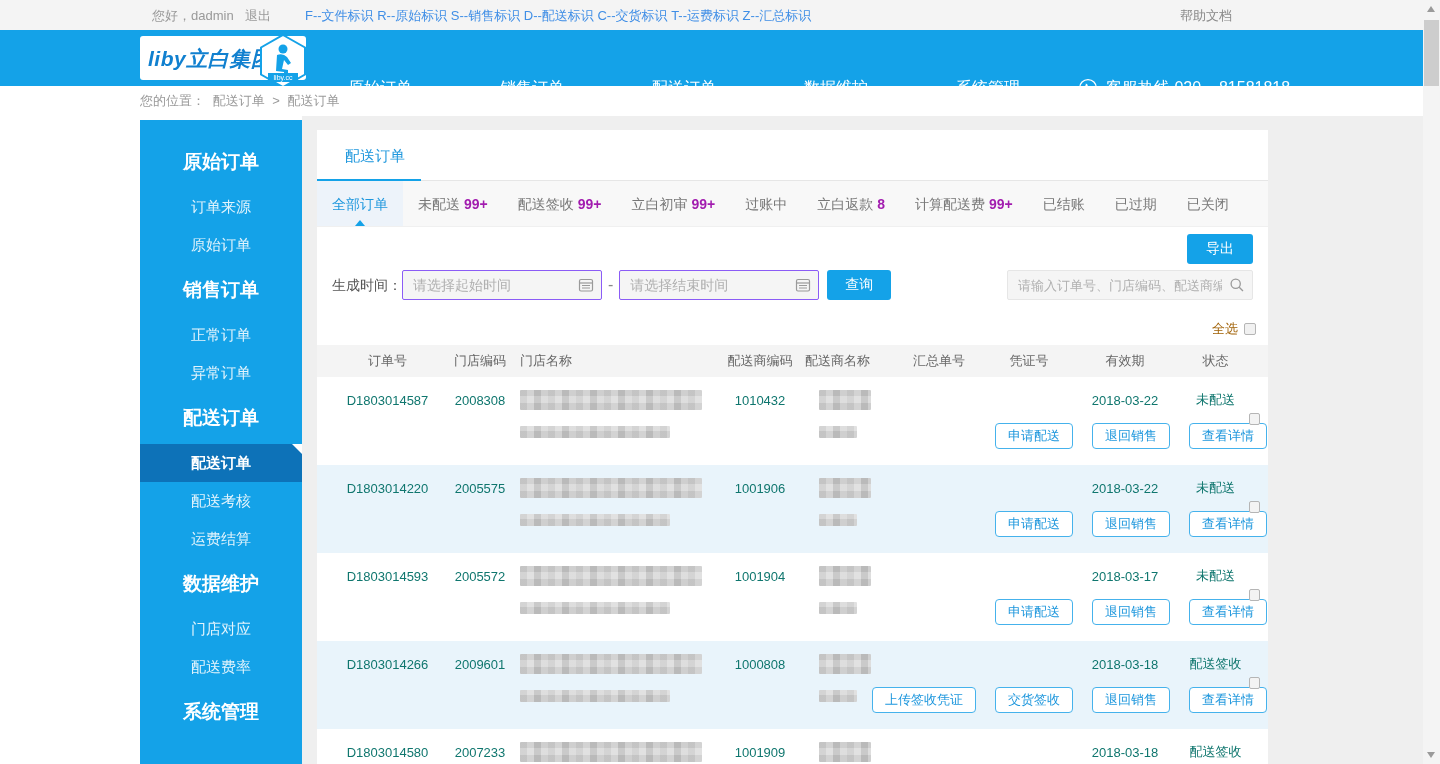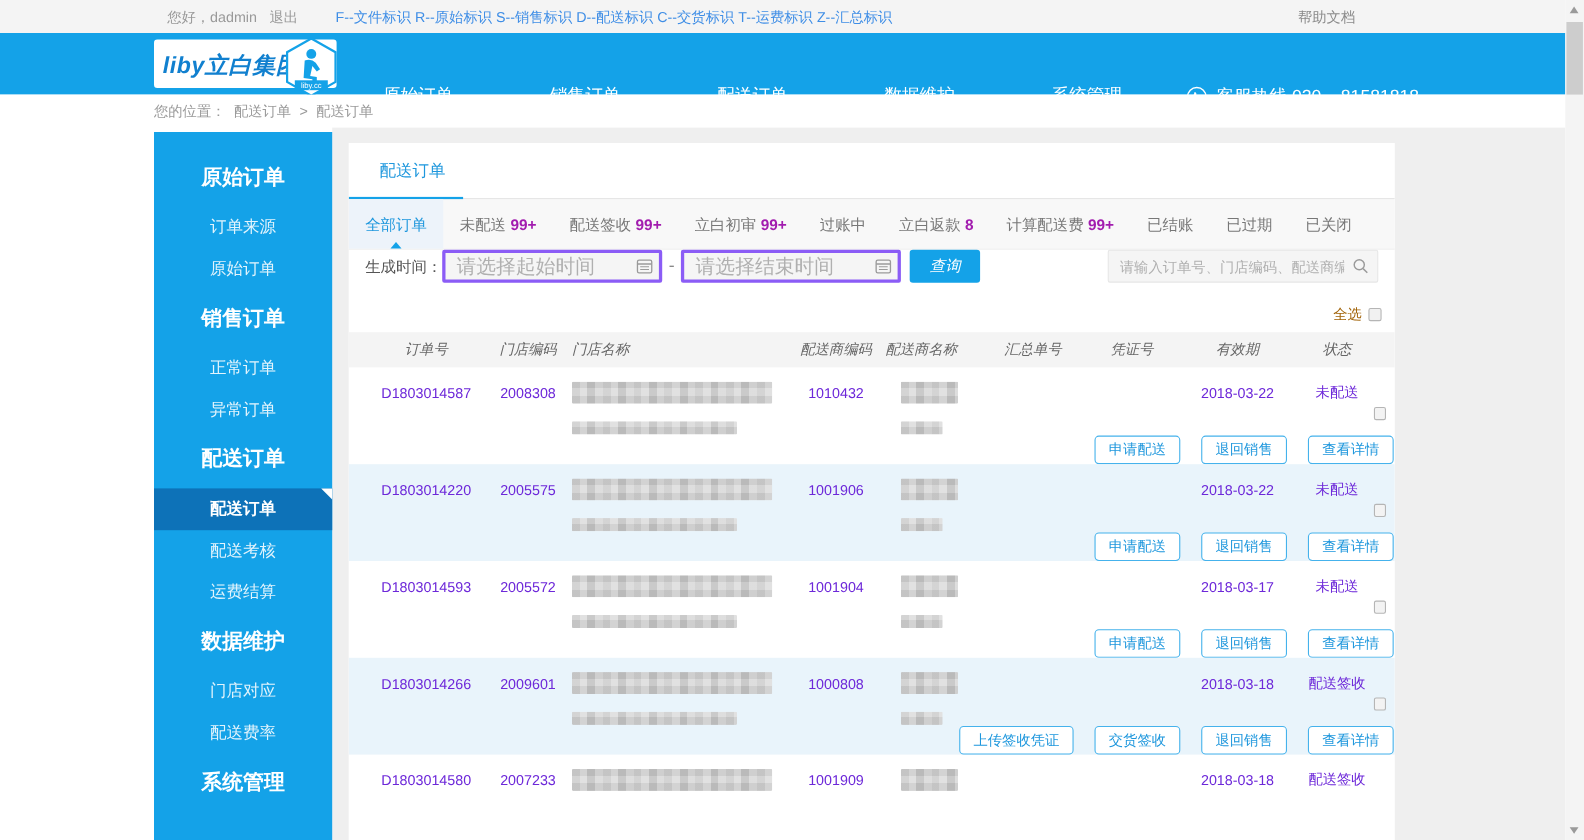--- a/index.html
+++ b/index.html
@@ -62,46 +62,46 @@
     border-left:5px solid transparent; border-right:5px solid transparent; border-bottom:6px solid #14a2e8; }
 
   .toolbar-row { position:relative; height:43px; }
   .btn-solid { background:#14a2e8; color:#fff; border:none; border-radius:3px; font-size:14px;
     cursor:pointer; font-family:inherit; }
   .export-btn { position:absolute; right:15px; top:7px; width:66px; height:30px; }
 
   .filter-row { position:relative; height:42px; padding-left:15px; display:flex; align-items:flex-start; }
   .filter-label { font-size:14px; color:#555; line-height:30px; }
   .date-input-wrap { position:relative; }
-  .date-input { width:200px; height:30px; background:#f5f5f5; border:3px solid #8b5cf6; border-radius:2px;
-    padding:0 20px 0 10px; font-size:18px; color:#555; font-family:inherit; }
+  .date-input { width:200px; height:30px; background:#f5f5f5; border:1px solid #8b5cf6; border-radius:2px;
+    padding:0 20px 0 10px; font-size:14px; color:#555; font-family:inherit; }
   .date-input::placeholder, .search-input::placeholder { color:#b0b0b0; }
   .cal-icon { position:absolute; right:8px; top:7px; }
   .dash { line-height:30px; margin:0 6px; color:#888; }
-  .query-btn { width:64px; height:30px; margin-left:8px;font-style:italic; }
+  .query-btn { width:64px; height:30px; margin-left:8px; }
   .search-wrap { position:absolute; right:15px; top:0; }
   .search-input { width:246px; height:30px; background:#f5f5f5; border:1px solid #e6e6e6; border-radius:2px;
     padding:0 30px 0 10px; font-size:13px; color:#555; font-family:inherit; }
   .search-icon { position:absolute; right:8px; top:7px; cursor:pointer; }
 
   .selectall-row { height:33px; display:flex; justify-content:flex-end; align-items:center;
     padding-right:12px; gap:6px; }
   .selectall-label { font-size:13px; color:#a16207; }
   .checkbox { width:12px; height:12px; border:1px solid #b5b5b5; background:#f1f1f1; border-radius:2px; cursor:pointer; }
 
   
   .grid-cols { display:grid; grid-template-columns:105px 80px 195px 90px 90px 88px 92px 100px 1fr;
     padding-left:18px; padding-right:12px; align-items:center; }
-  .thead { height:32px; background:#f4f4f4; font-size:13px; color:#666;font-style:italic; }
+  .thead { height:32px; background:#f4f4f4; font-size:13px; color:#666; }
   .th, .td { text-align:center; white-space:nowrap; overflow:visible; }
   .th.left, .td.left { text-align:left; }
   .row { position:relative; }
   .row.alt { background:#e9f4fb; }
-  .row-data { height:46px; font-size:13px; color:#6d28d9; }
-  .row-actions { height:42px; display:flex; justify-content:flex-end; align-items:flex-end;
+  .row-data { height:46px; font-size:13px; color:#0f766e; }
+  .row-actions { height:42px; display:flex; justify-content:flex-end; align-items:flex-start;
     gap:19px; padding-right:1px; }
   .btn-outline { height:26px; padding:0 12px; background:#fff; border:1px solid #45b2ec; color:#1e97dd;
     border-radius:4px; font-size:13px; cursor:pointer; font-family:inherit; white-space:nowrap; }
   .row-checkbox { position:absolute; right:8px; top:36px; width:11px; height:12px;
     border:1px solid #b5b5b5; background:#f3f3f3; border-radius:2px; cursor:pointer; }
 
   .mosaic, .mosaic-sub { border-radius:1px;
     background-image:
       repeating-linear-gradient(0deg, rgba(0,0,0,0.05) 0 7px, rgba(255,255,255,0.10) 7px 14px),
       repeating-linear-gradient(90deg, #cfcfcf 0 7px, #dedede 7px 14px, #c4c4c4 14px 21px, #dadada 21px 28px); }
@@ -196,20 +196,23 @@
       <div class="subtab"><span>配送签收</span><span class="cnt">99+</span></div>
       <div class="subtab"><span>立白初审</span><span class="cnt">99+</span></div>
       <div class="subtab"><span>过账中</span></div>
       <div class="subtab"><span>立白返款</span><span class="cnt">8</span></div>
       <div class="subtab"><span>计算配送费</span><span class="cnt">99+</span></div>
       <div class="subtab"><span>已结账</span></div>
       <div class="subtab"><span>已过期</span></div>
       <div class="subtab"><span>已关闭</span></div>
     </div>
 
+  <div class="toolbar-row">
+    <button class="btn-solid export-btn">导出</button>
+  </div>
 
   <div class="filter-row">
     <span class="filter-label">生成时间：</span>
     <span class="date-input-wrap">
       <input class="date-input" placeholder="请选择起始时间" style="">
       <svg class="cal-icon" width="16" height="16" viewBox="0 0 16 16">
         <rect x="1.5" y="2.5" width="13" height="11.5" rx="1.5" fill="none" stroke="#9a9a9a" stroke-width="1.2"></rect>
         <line x1="1.5" y1="6" x2="14.5" y2="6" stroke="#9a9a9a" stroke-width="1.2"></line>
         <line x1="4" y1="8.5" x2="12" y2="8.5" stroke="#9a9a9a" stroke-width="1"></line>
         <line x1="4" y1="11" x2="12" y2="11" stroke="#9a9a9a" stroke-width="1"></line>

